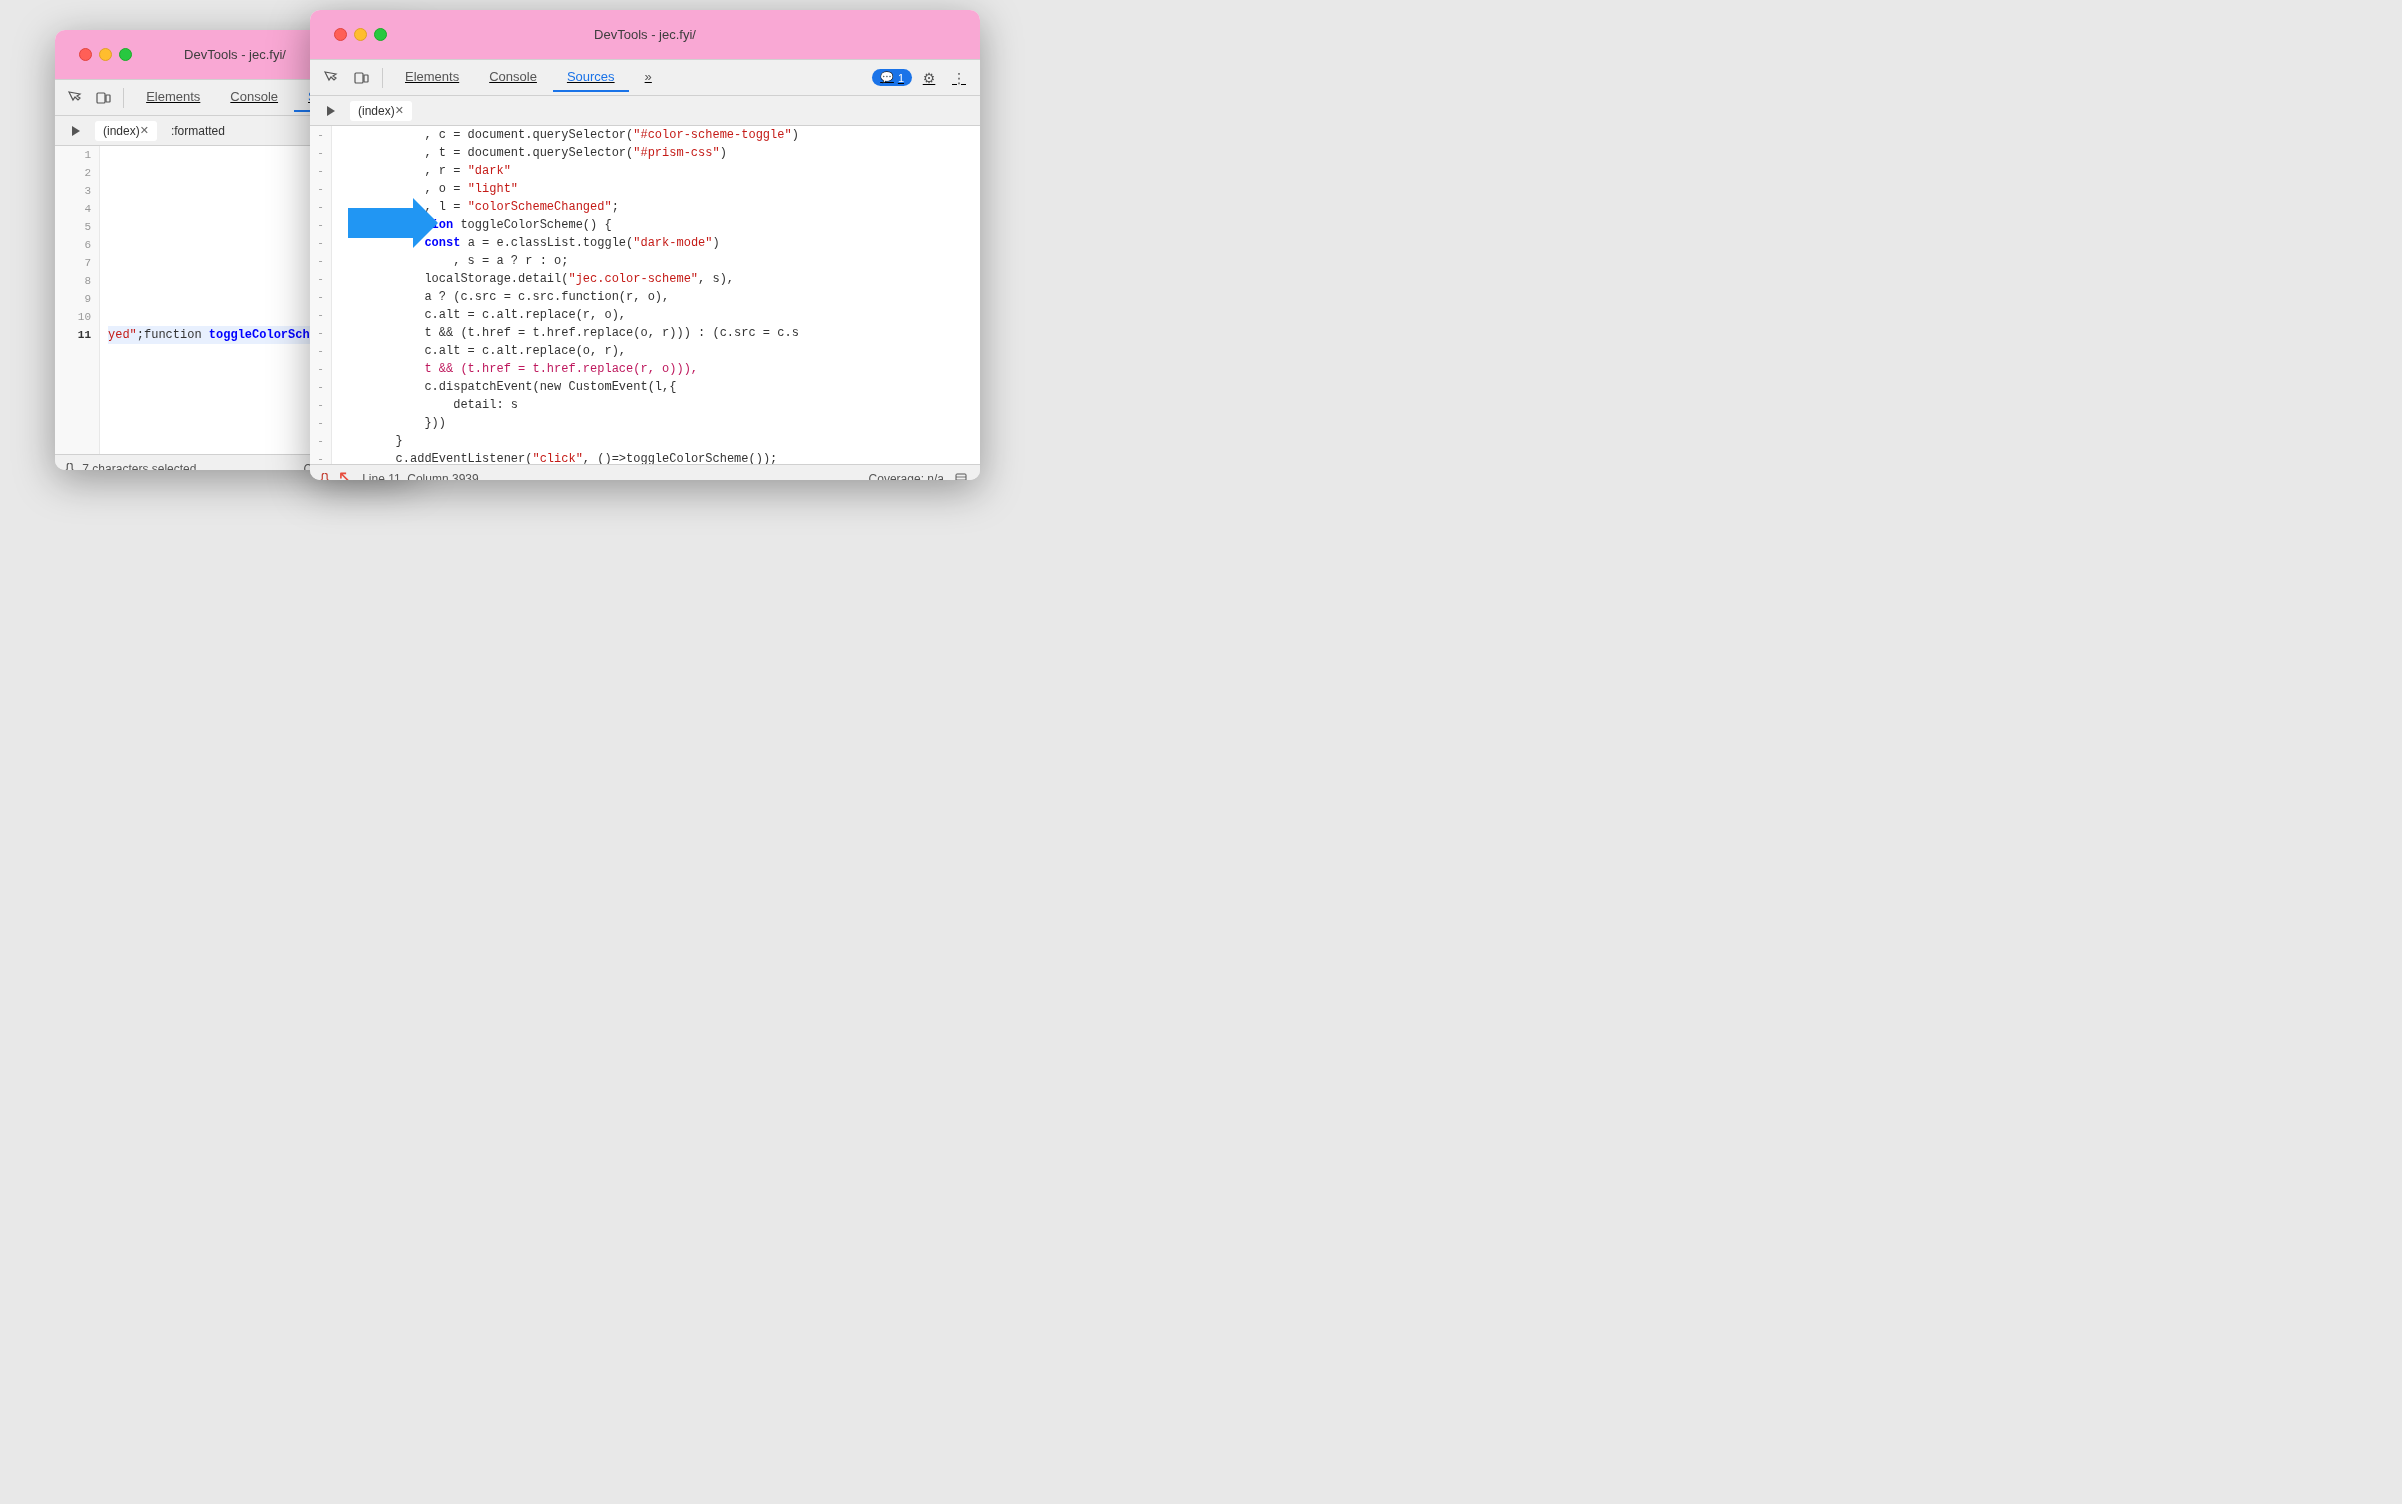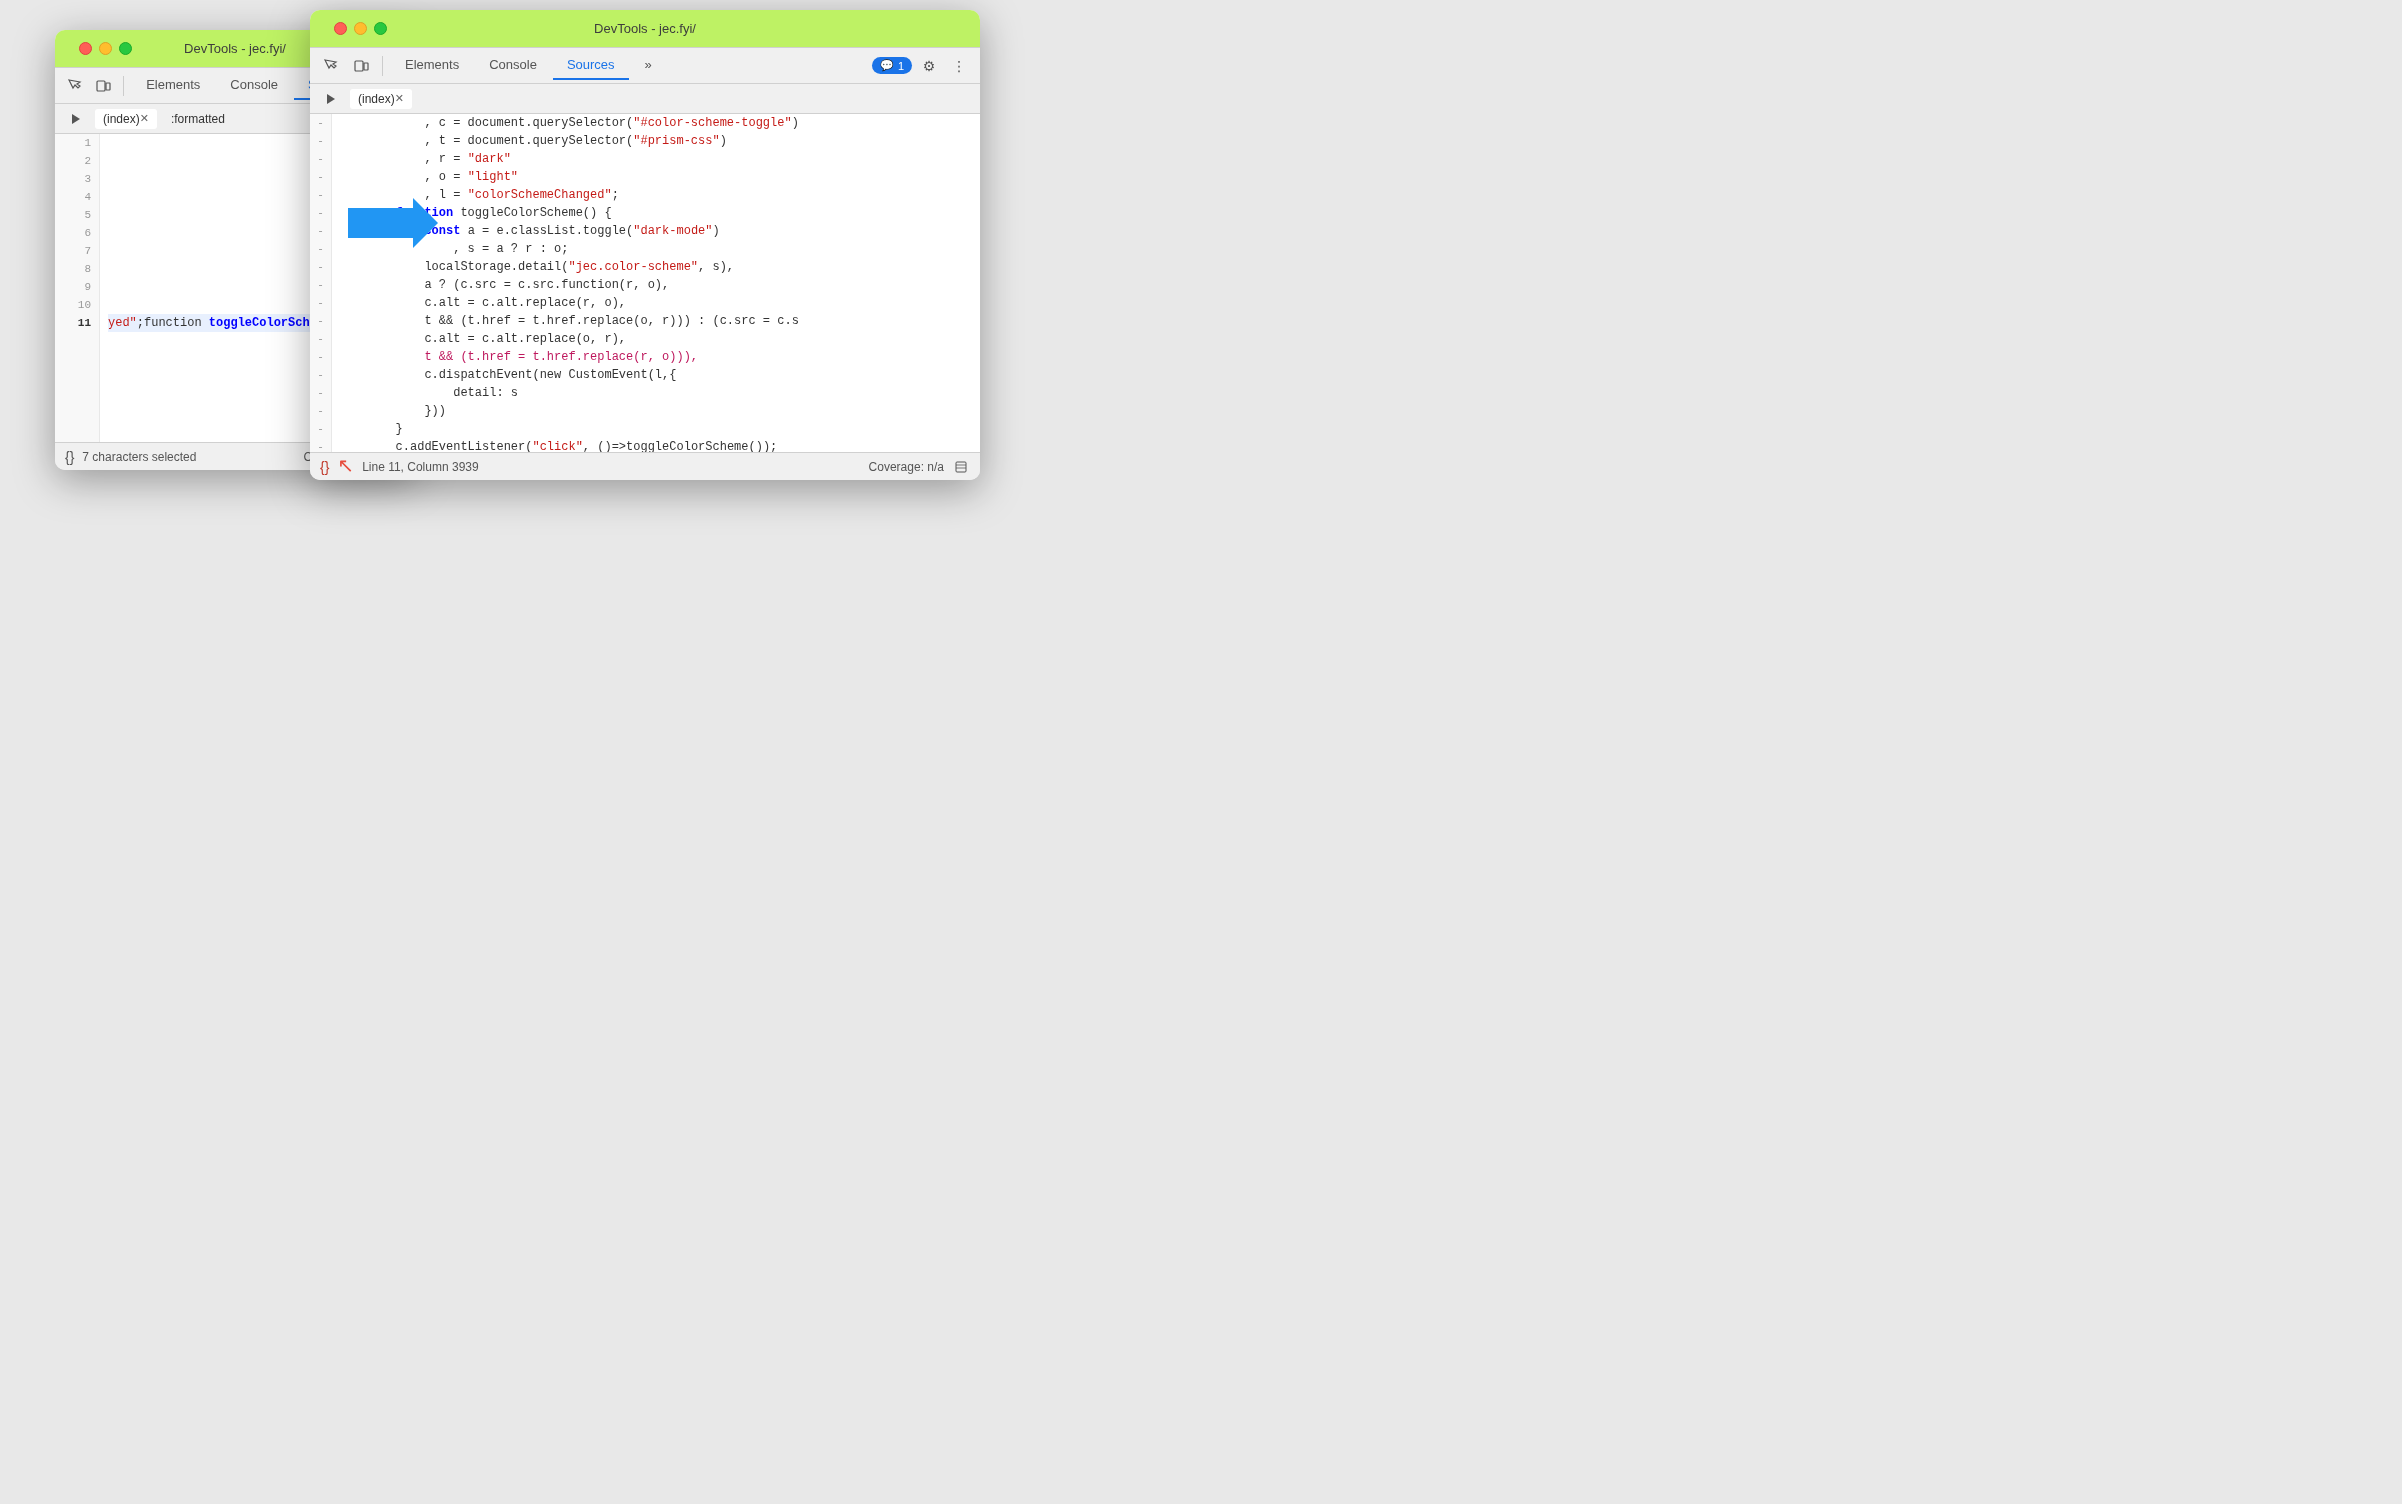--- a/index.html
+++ b/index.html
@@ -16,22 +16,22 @@
     .window {
       position: absolute;
       background: #f5f5f5;
       border-radius: 10px;
       box-shadow: 0 10px 40px rgba(0,0,0,0.35);
       overflow: hidden;
     }
 
     
     .titlebar {
-      background: #bef264;
-      height: 38px;
+      background: #f9a8d4;
+      height: 50px;
       display: flex;
       align-items: center;
       padding: 0 24px;
       border-bottom: 1px solid #d0d0d0;
       position: relative;
     }
 
     .traffic-lights {
       display: flex;
       gap: 7px;
@@ -60,20 +60,21 @@
 
     
     .devtools-toolbar {
       background: #f0f0f0;
       border-bottom: 1px solid #d0d0d0;
       height: 36px;
       display: flex;
       align-items: center;
       padding: 0 8px;
       gap: 4px;
+      text-decoration: underline;
     }
 
     .toolbar-icon {
       width: 26px;
       height: 26px;
       display: flex;
       align-items: center;
       justify-content: center;
       border-radius: 4px;
       cursor: pointer;

